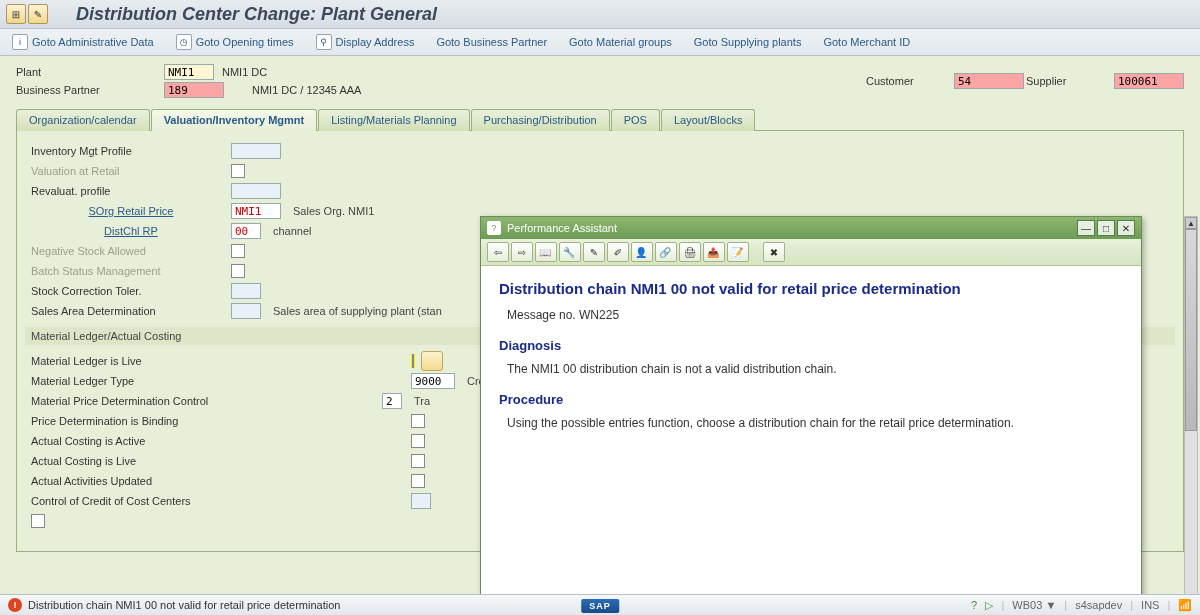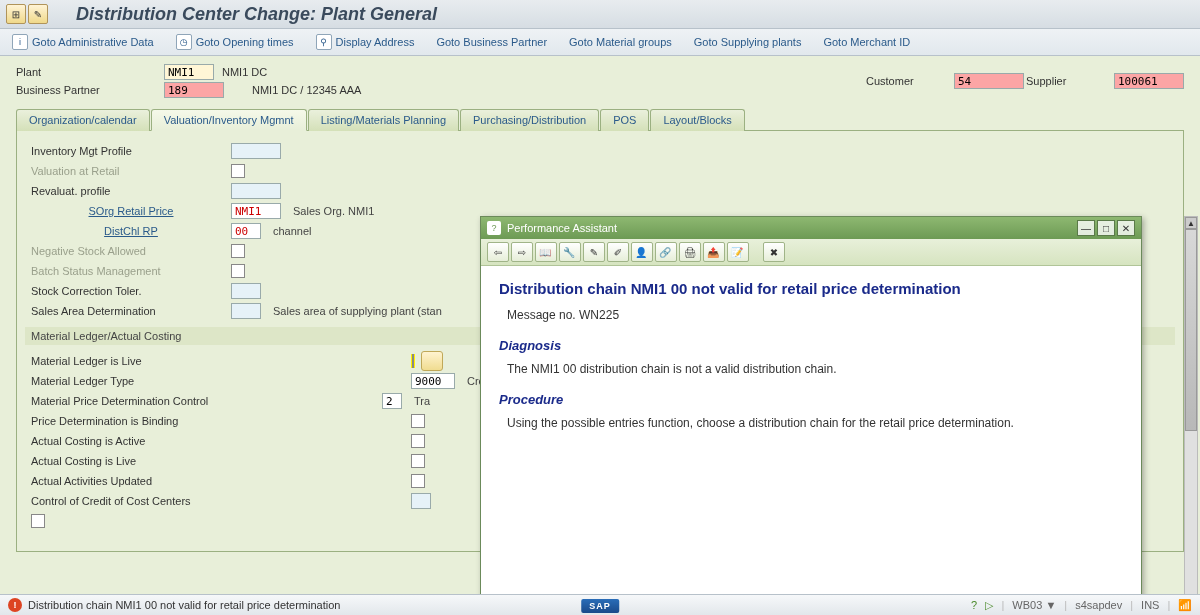--- a/index.html
+++ b/index.html
@@ -14,21 +14,21 @@
 .toprow { display:flex; gap:40px; margin-bottom:4px; }
 .toprow .left { display:flex; flex-direction:column; gap:2px; }
 .toprow .right { margin-left:auto; display:flex; flex-direction:row; gap:2px; }
 .fld { display:flex; align-items:center; gap:8px; }
 .fld .lbl { width:140px; }
 .fld input { border:1px solid #9aa; background:#fff6d6; padding:1px 3px; font-family:monospace; font-size:11px; height:16px; box-sizing:border-box; }
 .fld input.ro { background:#fca5a5; }
 .fld .desc { color:#333; }
 .tabs { display:flex; margin-top:10px; border-bottom:1px solid #9bb081; }
 .tab { padding:4px 12px; background:linear-gradient(#eaf0dc,#d4e0b8); border:1px solid #9bb081; border-bottom:none; border-top-left-radius:3px; border-top-right-radius:3px; margin-right:1px; color:#2a5a8a; cursor:pointer; position:relative; top:1px; }
-.tab.active { background:linear-gradient(#f5f9e9,#e8efd9); color:#2a5a8a; font-weight:normal; border-bottom:1px solid #e8efd9;text-align:right; }
+.tab.active { background:linear-gradient(#f5f9e9,#e8efd9); color:#2a5a8a; font-weight:bold; border-bottom:1px solid #e8efd9;text-align:right; }
 .pane { background:#e8efd9; border:1px solid #9bb081; border-top:none; padding:10px 14px; height:400px; overflow:auto; }
 .secheader { background:#dde6c7; padding:3px 6px; margin:6px -6px 6px -6px; color:#444; }
 .formrow { display:flex; align-items:center; height:20px; }
 .formrow .flbl { width:200px; padding:0; }
 .formrow .flbl.disabled { color:#9aa08c; }
 .formrow .flbl.link { color:#2a5a8a; text-decoration:underline; cursor:pointer;text-align:center; }
 .finput { width:50px; height:16px; border:1px solid #9aa; background:#e6f2f8; padding:0 3px; font-family:monospace; font-size:11px; box-sizing:border-box; }
 .finput.ed { background:#fff; }
 .chk { width:12px; height:12px; border:1px solid #888; background:#fff; }
 .formrow .fdesc { margin-left:12px; color:#444; }
@@ -36,21 +36,21 @@
 .smallbtn { width:20px; height:18px; background:linear-gradient(#fff3d0,#f0dc90); border:1px solid #c0a858; border-radius:3px; margin-left:6px; }
 .popup { position:absolute; left:480px; top:160px; width:660px; height:400px; background:#fff; border:1px solid #6b8a5a; box-shadow:2px 2px 6px rgba(0,0,0,0.3); display:flex; flex-direction:column; }
 .pophdr { background:linear-gradient(#8eb871,#6d9a54); color:#fff; height:22px; display:flex; align-items:center; padding:0 6px; font-size:11px; }
 .pophdr .picon { width:14px; height:14px; background:#fff; border-radius:2px; margin-right:6px; display:flex; align-items:center; justify-content:center; color:#6d9a54; font-size:9px; }
 .pophdr .ctrls { margin-left:auto; display:flex; gap:2px; }
 .pophdr .ctrls span { width:16px; height:14px; background:rgba(255,255,255,0.8); border:1px solid #5a7a48; display:flex; align-items:center; justify-content:center; font-size:10px; color:#333; cursor:pointer; }
 .poptb { background:linear-gradient(#e8f0da,#d6e4c0); border-bottom:1px solid #b0c498; padding:3px 6px; display:flex; gap:2px; }
 .popbtn { width:20px; height:18px; border:1px solid #a0b488; background:linear-gradient(#fff,#e6eed8); border-radius:2px; display:flex; align-items:center; justify-content:center; font-size:10px; cursor:pointer; }
 .popbody { flex:1; padding:14px 18px; overflow:auto; font-size:12px; }
 .popbody h2 { color:#1a2a8a; font-size:15px; margin:0 0 10px 0; }
-.popbody h3 { color:#1a2a8a; font-size:13px; margin:14px 0 8px 0;font-style:italic; }
+.popbody h3 { color:#1a2a8a; font-size:13px; margin:14px 0 8px 0; }
 .popbody p { margin:6px 8px; color:#333; line-height:1.4; }
 .statusbar { position:fixed; bottom:0; left:0; right:0; height:20px; background:linear-gradient(#f6f8fa,#e2e7eb); border-top:1px solid #b7c1ca; display:flex; align-items:center; padding:0 8px; font-size:11px; }
 .statusbar .sicon { width:14px; height:14px; border-radius:50%; background:#d42; color:#fff; display:flex; align-items:center; justify-content:center; font-size:9px; font-weight:bold; margin-right:6px; }
 .statusbar .right { margin-left:auto; display:flex; align-items:center; gap:8px; color:#666; }
 .statusbar .sep { color:#bbb; }
 .sapLogo { position:fixed; bottom:2px; left:50%; transform:translateX(-50%); background:linear-gradient(#2a6db8,#1a4a8a); color:#fff; font-weight:bold; font-size:9px; padding:2px 8px; border-radius:2px; letter-spacing:1px; }
 .scrollbar { position:absolute; right:2px; top:160px; width:12px; height:410px; background:#e0e0e0; border:1px solid #bbb; }
 .scrollbar .thumb { width:10px; height:200px; background:linear-gradient(#d8d8d8,#b8b8b8); border:1px solid #999; margin:12px 0 0 0; }
 .scrollbar .arr { width:10px; height:10px; background:#ccc; border:1px solid #999; display:flex; align-items:center; justify-content:center; font-size:8px; position:absolute; left:0; }
 </style>

